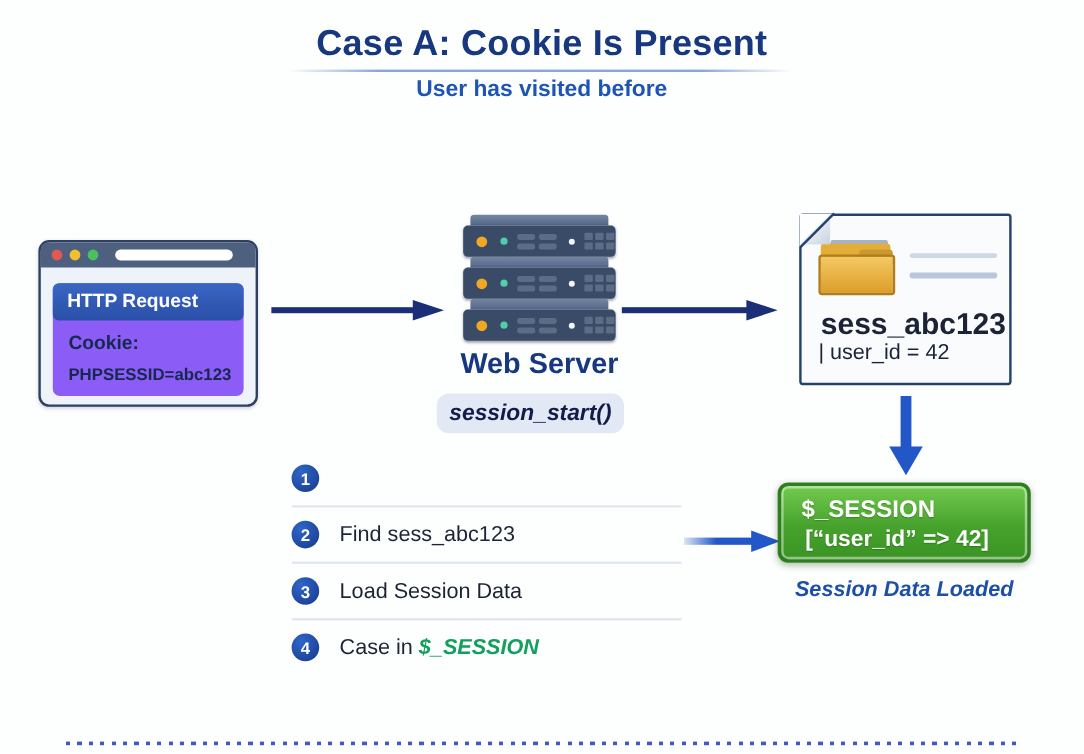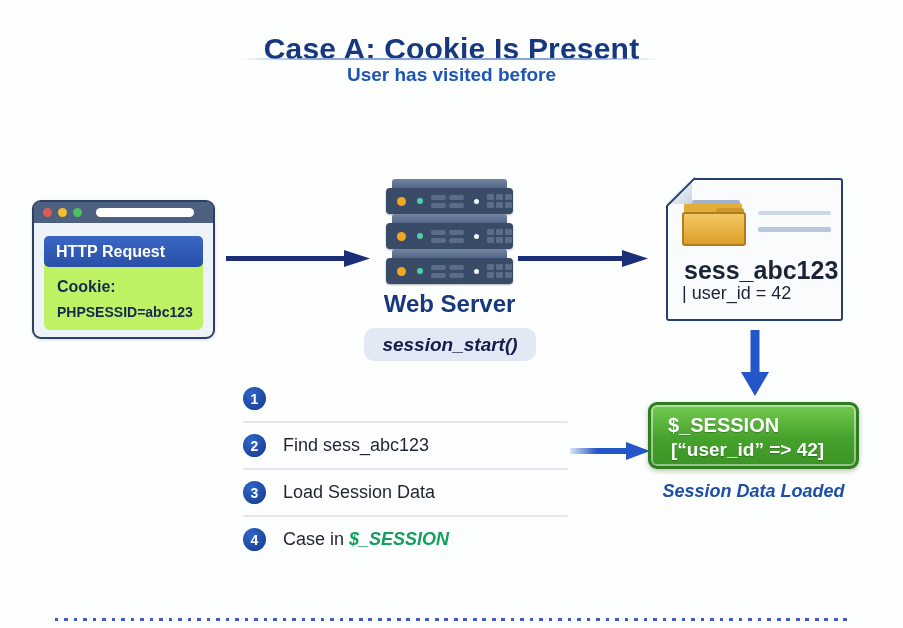--- a/index.html
+++ b/index.html
@@ -1,38 +1,38 @@
 <!DOCTYPE html>
 <html><head>
 <meta charset="utf-8">
 <style>
   * { margin:0; padding:0; box-sizing:border-box; }
   body { background:#ffffff; font-family:"Liberation Sans", sans-serif; }
   .canvas { position:relative; width:903px; height:628px; background:#fdfefe; overflow:hidden; }
 
   
-  .title { position:absolute; top:32px; left:0; width:903px; text-align:center;
+  .title { position:absolute; top:20px; left:0; width:903px; text-align:center;
            font-size:30px; font-weight:800; color:#17377e; letter-spacing:.2px; }
   .title-divider { position:absolute; top:58px; left:240px; width:420px; height:2px;
            background:linear-gradient(90deg, rgba(138,166,216,0) 0%, #8aa6d8 18%, #8aa6d8 82%, rgba(138,166,216,0) 100%); }
   .subtitle { position:absolute; top:64px; left:0; width:903px; text-align:center;
            font-size:19px; font-weight:700; color:#1e55b4; }
 
   
   .browser { position:absolute; left:32px; top:200px; width:183px; height:139px;
            background:#eef3fa; border:2px solid #2d3f63; border-radius:9px;
            box-shadow:0 1px 3px rgba(30,50,90,.18); }
   .browser-topbar { position:absolute; top:0; left:0; right:0; height:21px;
            background:#4e6080; border-radius:6px 6px 0 0; display:flex; align-items:center; }
   .dot { width:9px; height:9px; border-radius:50%; margin-left:6px; }
   .dot:first-child { margin-left:9px; }
   .dot-red { background:#e05a52; } .dot-yellow { background:#f0c030; } .dot-green { background:#4cbf5e; }
   .addressbar { margin-left:14px; width:98px; height:9px; background:#ffffff; border-radius:5px; }
   .request-card { position:absolute; left:10px; top:34px; width:159px; height:94px;
-           background:#bef264; border-radius:6px; }
+           background:#8b5cf6; border-radius:6px; }
   .request-banner { height:31px; background:linear-gradient(#3a66c4,#2a4fa8);
            border-radius:5px; display:flex; align-items:center; padding-left:12px;
            color:#ffffff; font-size:16px; font-weight:700; }
   .cookie-label { position:absolute; left:13px; top:42px; font-size:16px; font-weight:700; color:#15294f;text-align:center; }
   .cookie-value { position:absolute; left:13px; top:68px; font-size:14px; font-weight:700; color:#15294f; }
 
   
   .server { position:absolute; left:386px; top:179px; width:127px; }
   .server-unit { position:relative; height:35px; }
   .server-lid { height:9px; margin:0 6px; background:linear-gradient(#74859f,#54678a);
@@ -42,21 +42,21 @@
   .led-amber { width:9px; height:9px; border-radius:50%; background:#f0a823; margin-left:11px; }
   .led-teal  { width:6px; height:6px; border-radius:50%; background:#4fd0a8; margin-left:11px; }
   .slots { display:flex; flex-direction:column; gap:3px; margin-left:8px; }
   .slot-row { display:flex; gap:3px; }
   .slot { width:15px; height:5px; background:#5c6c86; border-radius:2px; }
   .led-white { width:5px; height:5px; border-radius:50%; background:#f2f6ff; margin-left:10px; }
   .grid { display:grid; grid-template-columns:repeat(3,7px); gap:2px; margin-left:8px; }
   .grid-cell { width:7px; height:6px; background:#5c6c86; border-radius:1px; }
   .server-label { position:absolute; left:352px; top:290px; width:195px; text-align:center;
            font-size:24px; font-weight:800; color:#17377e; }
-  .code-pill { position:absolute; left:364px; top:328px; width:172px; height:33px;
+  .code-pill { position:absolute; left:364px; top:328px; width:156px; height:33px;
            background:#e3e9f4; border-radius:10px; display:flex; align-items:center; justify-content:center;
            font-size:19px; font-weight:700; font-style:italic; color:#121c4a; }
 
   
   .file-card { position:absolute; left:666px; top:178px; width:177px; height:143px;
            background:#f9fbfd; border:2px solid #24406e; border-radius:3px; }
   .fold-cover { position:absolute; top:-2px; left:-2px; width:28px; height:28px;
            background:#fdfefe; clip-path:polygon(0 0, 100% 0, 0 100%); }
   .fold-flap { position:absolute; top:-2px; left:-2px; width:26px; height:26px;
            background:linear-gradient(135deg,#f0f4f9 30%,#c3cedd 100%);

